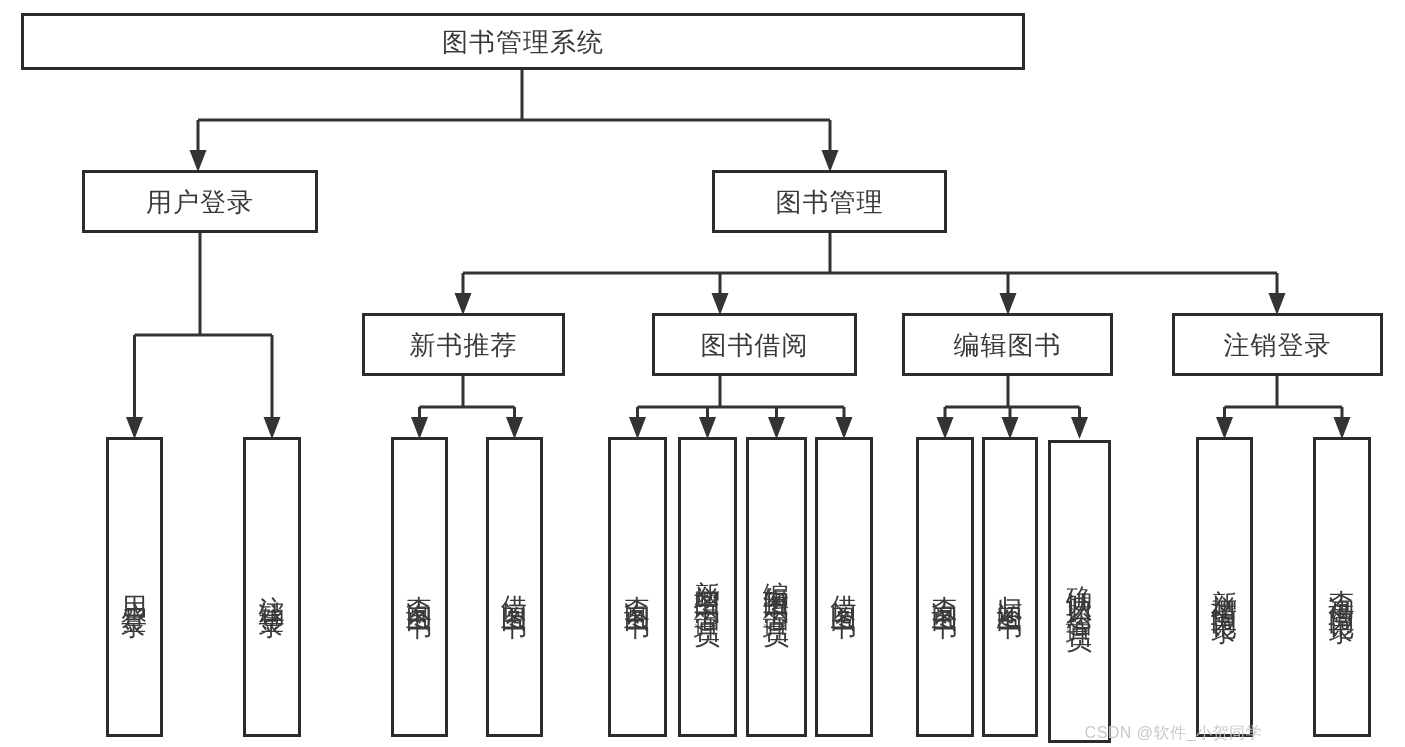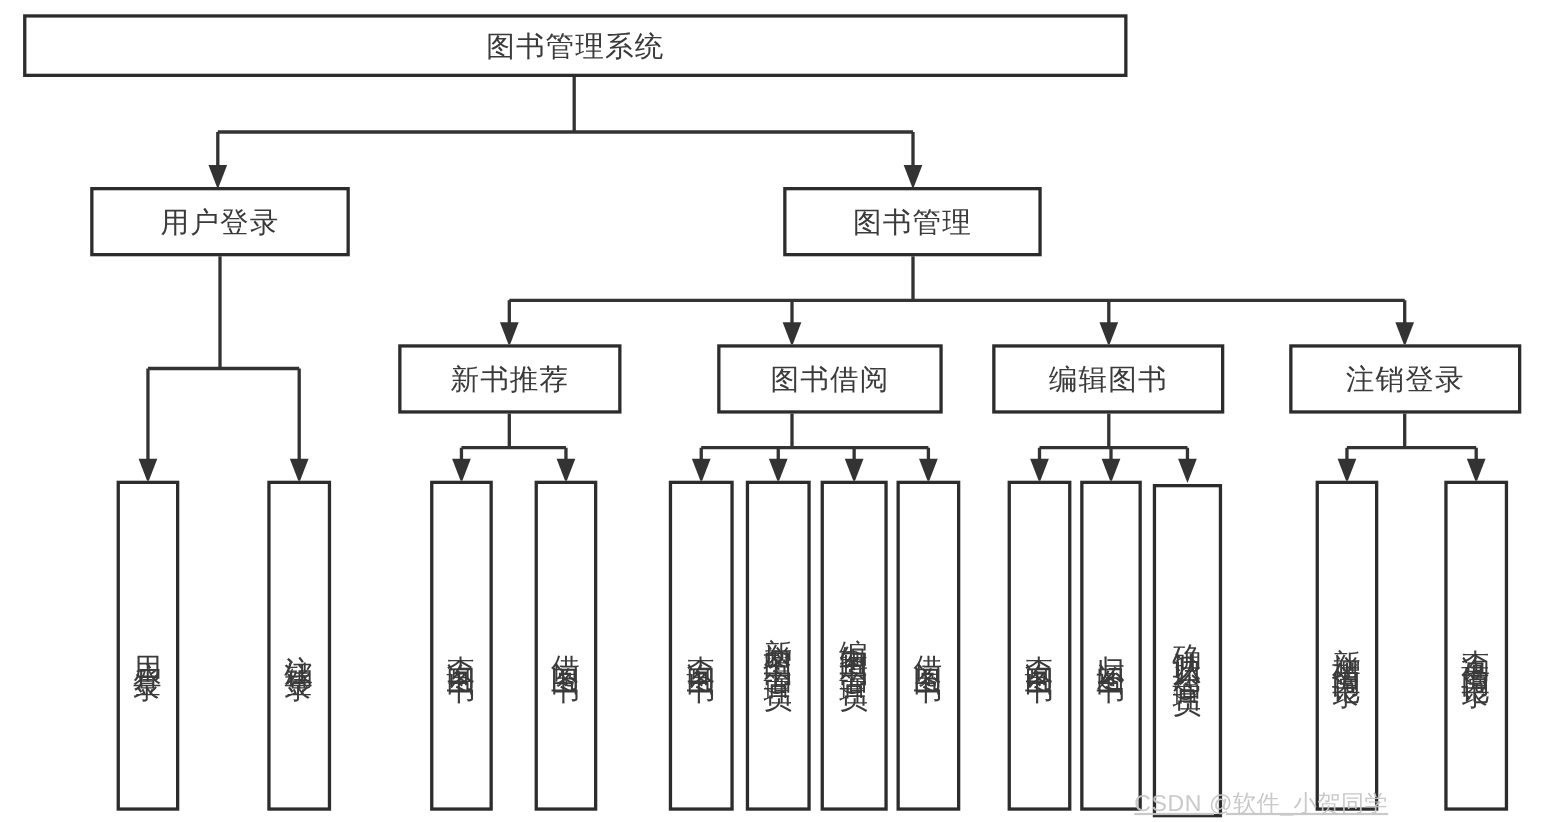--- a/index.html
+++ b/index.html
@@ -19,23 +19,23 @@
     letter-spacing:1px;
     z-index:2;
   }
   .node-v{padding:4px 0;}
   .vtext{
     writing-mode:vertical-rl;text-orientation:mixed;
     letter-spacing:6px;line-height:1;white-space:nowrap;
   }
   .watermark{
     position:absolute;right:4px;bottom:3px;
-    font-size:21px;letter-spacing:0.5px;
+    font-size:16px;letter-spacing:0.5px;
     color:rgba(198,198,198,0.95);
-    z-index:5;white-space:nowrap;text-decoration:underline;
+    z-index:5;white-space:nowrap;
   }
 </style>
 </head>
 <body>
 
 <div class="canvas">
 
   <svg class="wires" width="1405" height="747" viewBox="0 0 1405 747">
     <g stroke="#333333" stroke-width="3" fill="none">
       <path d="M522 70 V121 M198 120 H830 M198 120 V153 M830 120 V153"></path>

